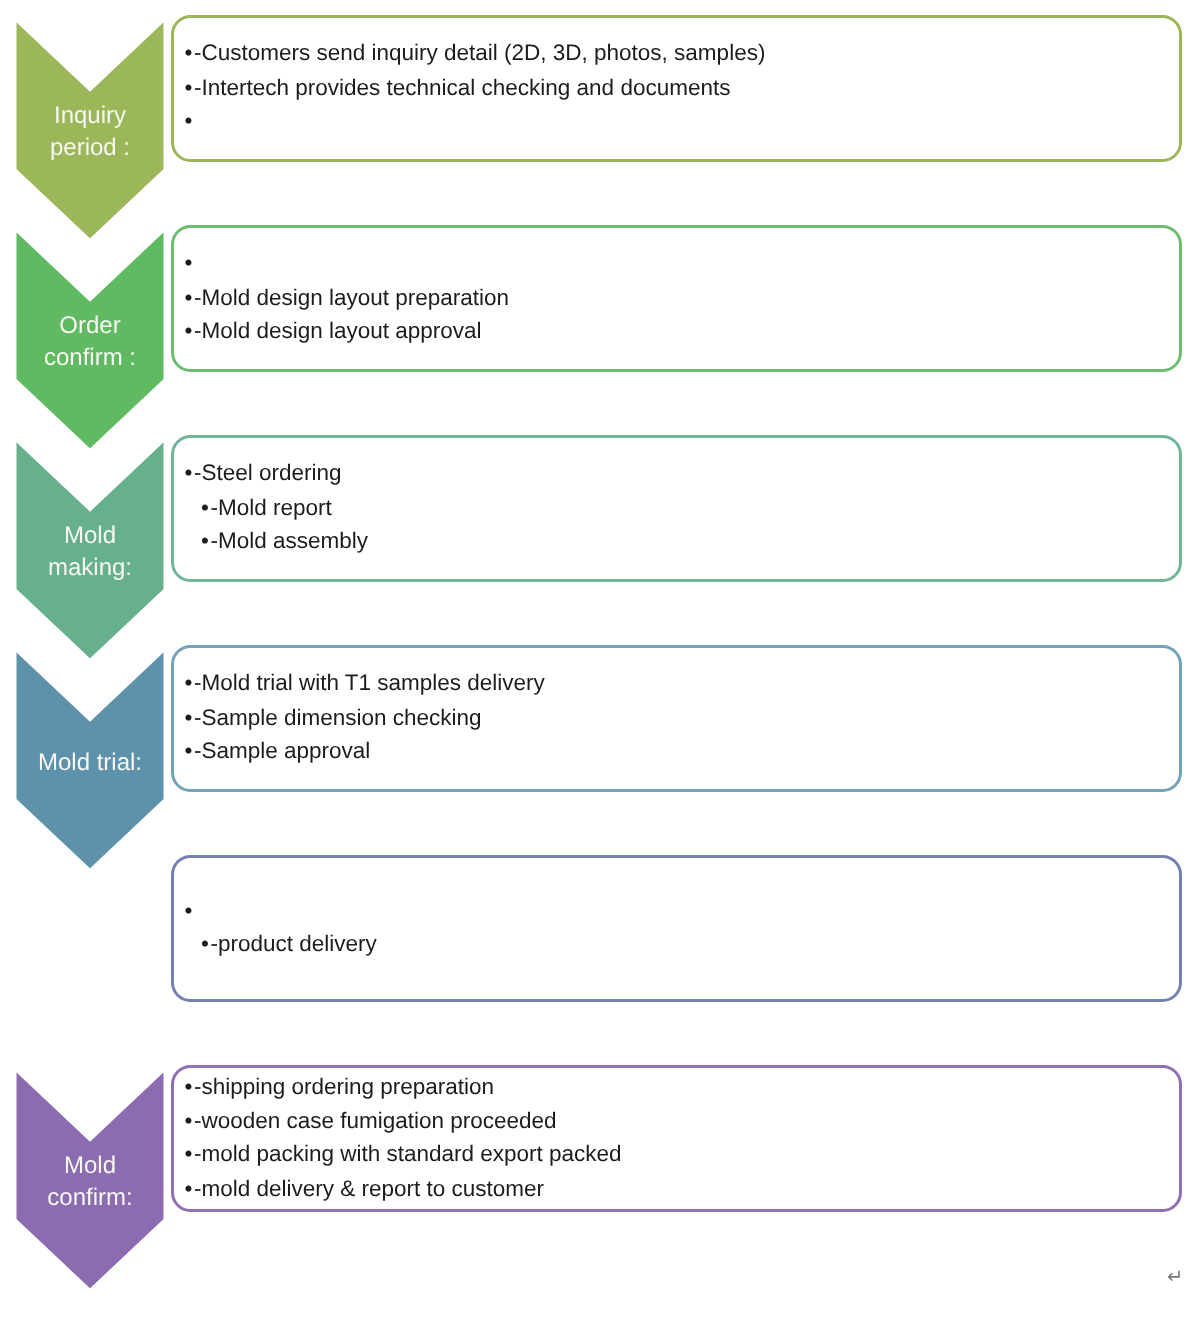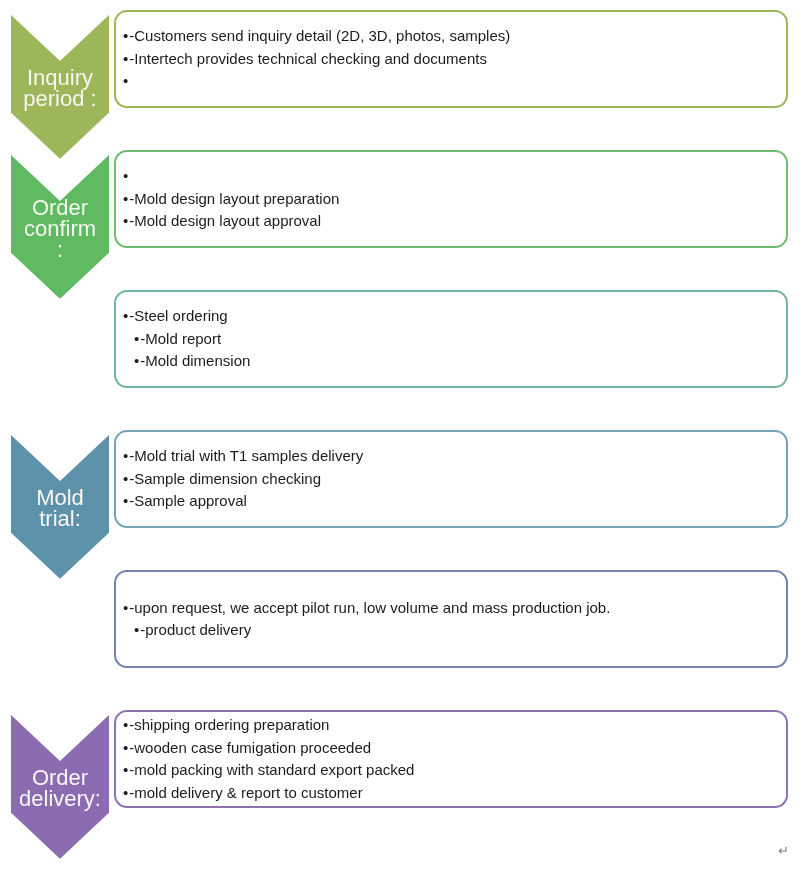--- a/index.html
+++ b/index.html
@@ -38,21 +38,21 @@
     position: absolute;
     left: 10px;
     top: 49px;
     width: 84px;
     height: 62px;
     display: flex;
     align-items: center;
     justify-content: center;
     text-align: center;
     color: #f7f7f2;
-    font-size: 22px;
+    font-size: 16px;
     line-height: 21px;
   }
   .box {
     position: absolute;
     left: 114px;
     top: 2px;
     width: 674px;
     height: 98px;
     box-sizing: border-box;
     background: #ffffff;
@@ -125,32 +125,38 @@
         <span>-Mold design layout preparation</span>
       </div>
       <div class="bullet-line">
         <span class="dot">•</span>
         <span>-Mold design layout approval</span>
       </div>
     </div>
   </div>
 
   <div class="stage" style="top:288px; z-index:7;">
+    <div class="chev">
+      <svg viewBox="0 0 104 155">
+        <polygon class="chev-shape" points="0,0 52,49 104,0 104,106 52,155 0,106" stroke="#ffffff" stroke-width="6" fill="#67b08d"></polygon>
+      </svg>
+      <div class="chev-label">Mold making:</div>
+    </div>
     <div class="box" style="border-color: rgb(113, 182, 151);">
       <div class="bullet-line">
         <span class="dot">•</span>
         <span>-Steel ordering</span>
       </div>
       <div class="bullet-line indent">
         <span class="dot">•</span>
         <span>-Mold report</span>
       </div>
       <div class="bullet-line indent">
         <span class="dot">•</span>
-        <span>-Mold dimension</span>
+        <span>-Mold assembly</span>
       </div>
     </div>
   </div>
 
   <div class="stage" style="top:428px; z-index:6;">
     <div class="chev">
       <svg viewBox="0 0 104 155">
         <polygon class="chev-shape" points="0,0 52,49 104,0 104,106 52,155 0,106" stroke="#ffffff" stroke-width="6" fill="#5e92ab"></polygon>
       </svg>
       <div class="chev-label">Mold trial:</div>
@@ -168,35 +174,34 @@
         <span class="dot">•</span>
         <span>-Sample approval</span>
       </div>
     </div>
   </div>
 
   <div class="stage" style="top:568px; z-index:5;">
     <div class="box" style="border-color: rgb(117, 129, 174);">
       <div class="bullet-line">
         <span class="dot">•</span>
-        <span>-upon request, we accept pilot run, low volume and mass production job.</span>
       </div>
       <div class="bullet-line indent">
         <span class="dot">•</span>
         <span>-product delivery</span>
       </div>
     </div>
   </div>
 
   <div class="stage" style="top:708px; z-index:4;">
     <div class="chev">
       <svg viewBox="0 0 104 155">
         <polygon class="chev-shape" points="0,0 52,49 104,0 104,106 52,155 0,106" stroke="#ffffff" stroke-width="6" fill="#8c6cb0"></polygon>
       </svg>
-      <div class="chev-label">Order delivery:</div>
+      <div class="chev-label">Mold confirm:</div>
     </div>
     <div class="box" style="border-color: rgb(143, 112, 178);">
       <div class="bullet-line">
         <span class="dot">•</span>
         <span>-shipping ordering preparation</span>
       </div>
       <div class="bullet-line">
         <span class="dot">•</span>
         <span>-wooden case fumigation proceeded</span>
       </div>

